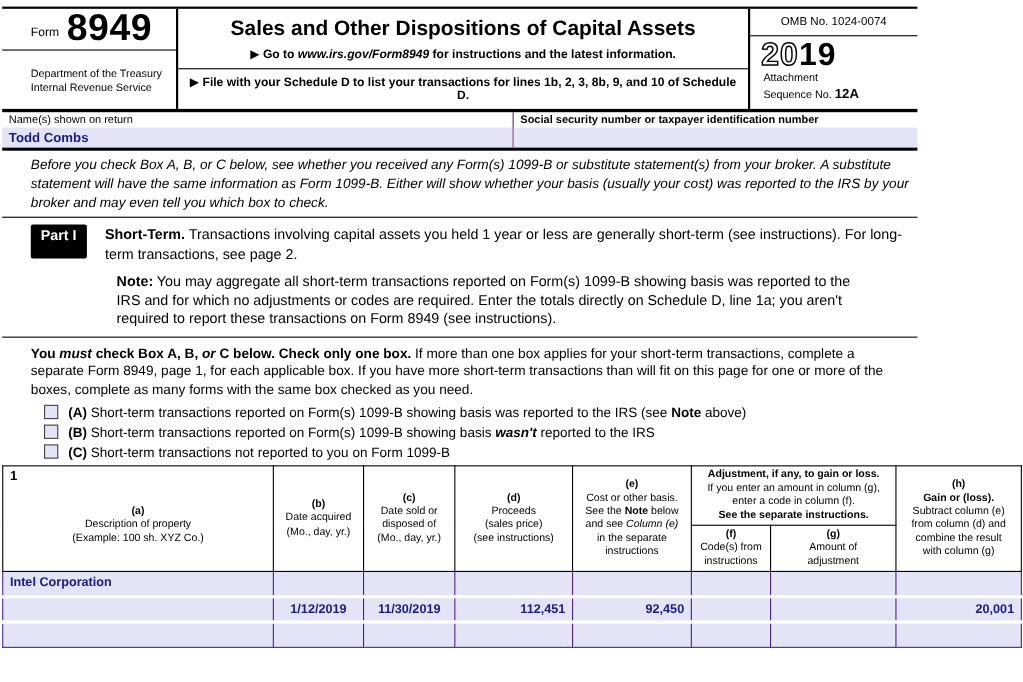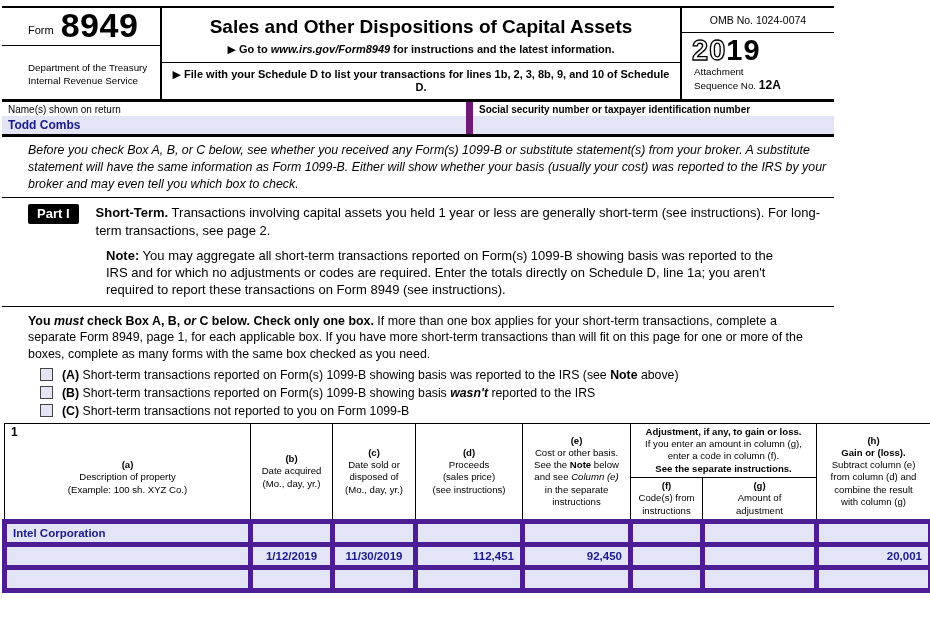--- a/index.html
+++ b/index.html
@@ -27,46 +27,46 @@
   .omb { font-size:10.5px; text-align:center; padding:6px 2px; border-bottom:1px solid #000; }
   .year { font-size:29px; font-weight:bold; line-height:1; padding:3px 0 1px 10px; letter-spacing:1px; }
   .year-outline { color:#fff; -webkit-text-stroke:1.3px #000; text-shadow:0 0 1px #000; }
   .attach-line1, .attach-line2 { font-size:9.8px; line-height:1.25; padding-left:12px; }
   .attach-line2 { padding-bottom:4px; }
   .seq-num { font-size:12px; font-weight:bold; }
 
   
   .name-row { display:flex; border-bottom:3px solid #000; }
   .nr-left { flex:1; display:flex; flex-direction:column; }
-  .nr-right { width:368px; border-left:7px solid #701a75; display:flex; flex-direction:column; }
+  .nr-right { width:368px; border-left:1px solid #701a75; display:flex; flex-direction:column; }
   .nr-label { font-size:10px; padding:2px 6px 1px; }
   .nr-right .nr-label { font-weight:bold; }
   .nr-fill { background:var(--field-bg); color:var(--field-text); font-weight:bold; font-size:12px;
              flex:1; min-height:18px; padding:2px 6px 1px; }
 
   
   .intro { font-style:italic; font-size:12.4px; line-height:1.38; margin:5px 6px 4px 28px; }
   .hrule { border:0; border-top:1px solid #000; margin:2px; }
   .part-row { display:flex; align-items:flex-start; gap:17px; margin:6px 8px 0 28px; }
-  .part-badge { background:#000; color:#fff; font-weight:bold; font-size:13px; padding:2px 9px 3px;
+  .part-badge { background:#000; color:#fff; font-weight:bold; font-size:13px; padding:2px 9px 14px;
                 border-radius:2px; white-space:nowrap; }
   .part-heading { font-size:13px; line-height:1.33; }
   .part-note { font-size:13px; line-height:1.33; margin:8px 60px 7px 106px; }
   .must-check { font-size:12.4px; line-height:1.35; margin:6px 8px 5px 28px; }
   .check-line { display:flex; align-items:center; font-size:12.3px; margin:2px 8px 4px 40px; }
   .checkbox { width:13px; height:13px; border:1px solid #444; background:var(--field-bg);
               margin-right:9px; flex:0 0 auto; }
 
   
   table.tx { border-collapse:collapse; table-layout:fixed; width:926px; margin:5px 2px 0; }
   .tx th { border:1px solid #000; font-weight:normal; font-size:9.6px; line-height:1.28;
            text-align:center; vertical-align:middle; white-space:pre-line; padding:2px 1px; }
   .th-a { position:relative; }
   .row-num { position:absolute; top:1px; left:6px; font-size:12px; font-weight:bold; }
-  .tx td { border:5px solid #4c1d95; background:var(--field-bg); color:var(--field-text);
+  .tx td { border:1px solid #4c1d95; background:var(--field-bg); color:var(--field-text);
            font-weight:bold; font-size:11.5px; height:23px; padding:1px 6px; }
   .tx tr.sep td { border-top:3px solid #fff; }
   .td-num { text-align:right; padding-right:12px; }
   .td-date { text-align:center; }
 </style>
 </head>
 <body>
 
 <div class="page">
 

